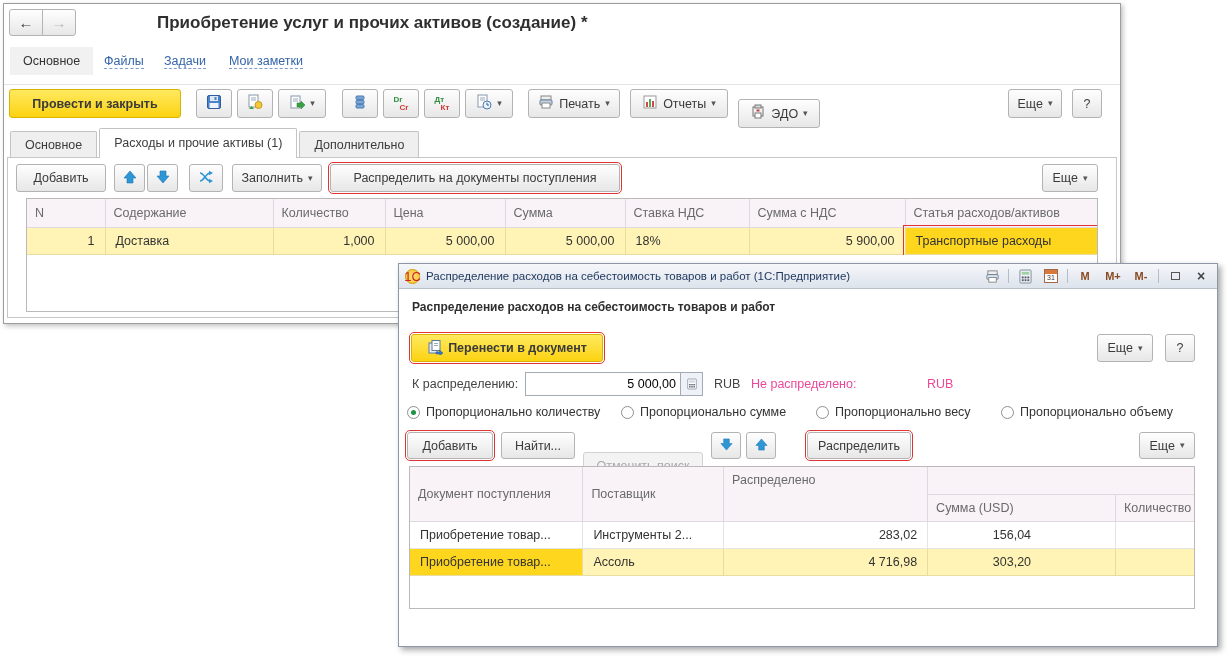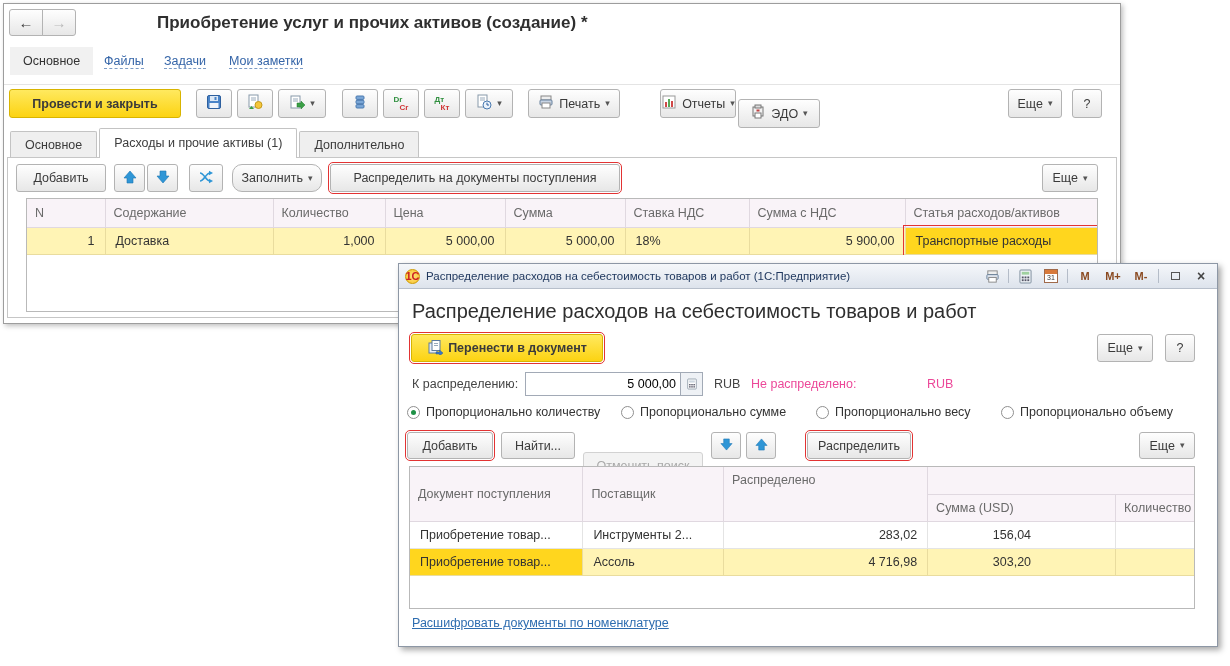--- a/index.html
+++ b/index.html
@@ -94,24 +94,24 @@
   }
   #dlg-titlebar .title { color:#21395f; font-size:11.5px; flex:1; white-space:nowrap; overflow:hidden; }
   .tb-ico { display:inline-flex; align-items:center; justify-content:center; width:20px; height:18px; }
   .tb-sep { width:1px; height:14px; background:#b4bcc8; }
   .tb-m { color:#8a4a21; font-weight:bold; font-size:11px; width:22px; text-align:center; }
   .restore-box { display:inline-block; width:9px; height:8px; border:1.5px solid #555; }
   .close-x { font-size:14px; font-weight:bold; color:#444; }
   .logo1c {
     width:15px; height:15px; border-radius:50%;
     background:radial-gradient(#ffe27a,#f7c22c); border:1px solid #cf9a00;
-    color:#cc2222; font-size:11px; font-weight:bold;
+    color:#cc2222; font-size:13px; font-weight:normal;
     display:inline-flex; align-items:center; justify-content:center;
   }
-  #dlg-heading { left:13px; top:36px; font-size:20px; font-weight:normal; color:#2f2f2f; }
+  #dlg-heading { left:13px; top:36px; font-size:12px; font-weight:bold; color:#2f2f2f; }
 
   .amountbox { left:126px; top:108px; width:178px; height:24px; display:flex; border:1px solid #a2aab6; }
   .amountbox input {
     flex:1; border:none; outline:none; text-align:right; font-size:12.5px;
     font-family:"Liberation Sans","DejaVu Sans",sans-serif; padding:0 4px; min-width:0;
   }
   .calcbtn { width:22px; border-left:1px solid #a2aab6; background:#eef1f5; display:flex; align-items:center; justify-content:center; }
   .blue { color:#ec4899; }
 
   .radio { display:inline-flex; align-items:center; gap:6px; color:#333; }
@@ -207,21 +207,21 @@
 
   <div class="abs btn cmd" style="left:524px; width:92px;">
     <span><svg width="16" height="16" viewBox="0 0 16 16">
           <rect x="3" y="2" width="10" height="4" fill="#eee" stroke="#888"></rect>
           <rect x="2" y="6" width="12" height="5" rx="1" fill="#c8d4e4" stroke="#67809c"></rect>
           <rect x="4" y="9" width="8" height="5" fill="#fff" stroke="#888"></rect>
         </svg></span>
     <span>Печать</span>
     <span class="caret">▾</span>
   </div>
-  <div class="abs btn cmd" style="left:656px; width:76px;">
+  <div class="abs btn cmd" style="left:626px; width:98px;">
     <span><svg width="16" height="16" viewBox="0 0 16 16">
           <rect x="2" y="2" width="12" height="12" fill="#fff" stroke="#999"></rect>
           <rect x="4" y="8" width="2" height="5" fill="#d04848"></rect>
           <rect x="7" y="5" width="2" height="8" fill="#58a858"></rect>
           <rect x="10" y="7" width="2" height="6" fill="#d04848"></rect>
         </svg></span>
     <span>Отчеты</span>
     <span class="caret">▾</span>
   </div>
   <div class="abs btn cmd" style="left:734px; width:82px;margin-top:10px;">
@@ -259,21 +259,21 @@
           </svg></span>
     </div>
     <div class="abs btn" style="left:181px; top:6px; width:34px; height:28px;">
       <span><svg width="16" height="16" viewBox="0 0 16 16">
             <path d="M2 12 C6 12 8 4 12 4" stroke="#2f96d6" fill="none" stroke-width="1.6"></path>
             <path d="M15 4 l-4 -2.3 v4.6 z" fill="#2f96d6"></path>
             <path d="M2 4 C6 4 8 12 12 12" stroke="#2f96d6" fill="none" stroke-width="1.6"></path>
             <path d="M15 12 l-4 -2.3 v4.6 z" fill="#2f96d6"></path>
           </svg></span>
     </div>
-    <div class="abs btn" style="left:224px; top:6px; width:90px; height:28px;border-radius:10px;">
+    <div class="abs btn" style="left:224px; top:6px; width:90px; height:28px;">
       <span>Заполнить</span>
         <span class="caret">▾</span>
     </div>
     <div class="abs btn annot" style="left:322px; top:6px; width:290px; height:28px;">Распределить на документы поступления</div>
     <div class="abs btn" style="left:1034px; top:6px; width:56px; height:28px;">
       <span>Еще</span>
         <span class="caret">▾</span>
     </div>
 
     <div class="abs gridwrap" style="left:18px; top:40px; width:1072px; height:114px;">
@@ -469,14 +469,13 @@
           <td>Ассоль</td>
           <td class="num">4 716,98</td>
           <td class="num pad-usd">303,20</td>
           <td></td>
         </tr>
       </tbody>
     </table>
     <div class="filler"></div>
   </div>
 
-  <span class="abs dlg-link" style="left:13px; top:352px;">Расшифровать документы по номенклатуре</span>
 </div>
 
 </body></html>

